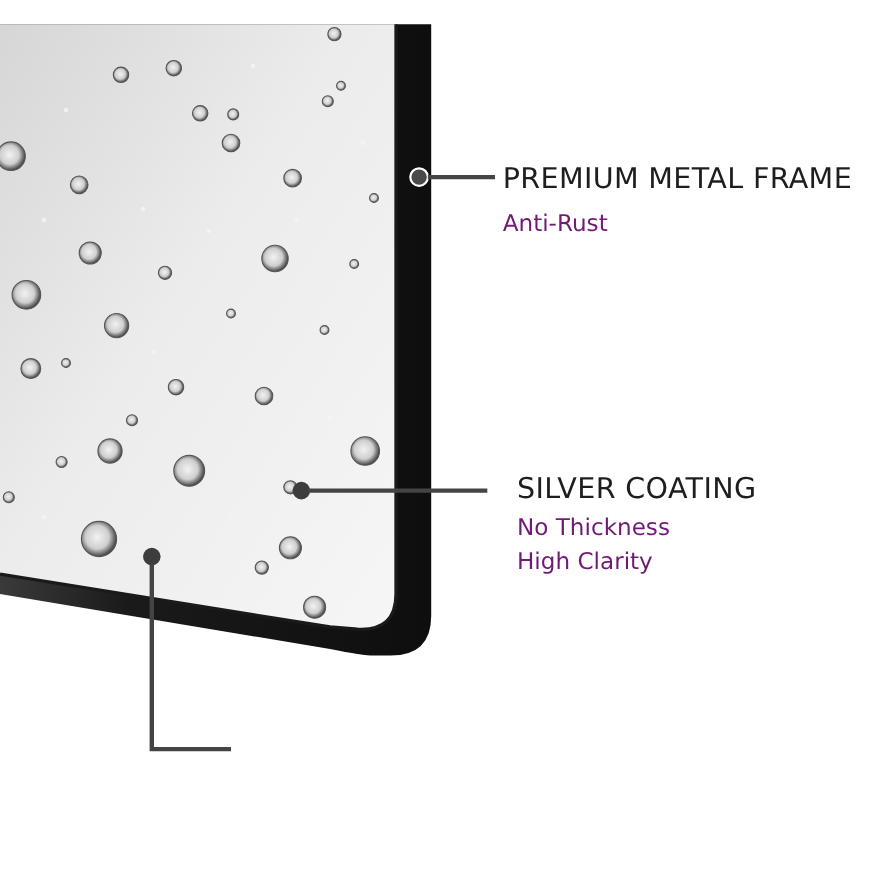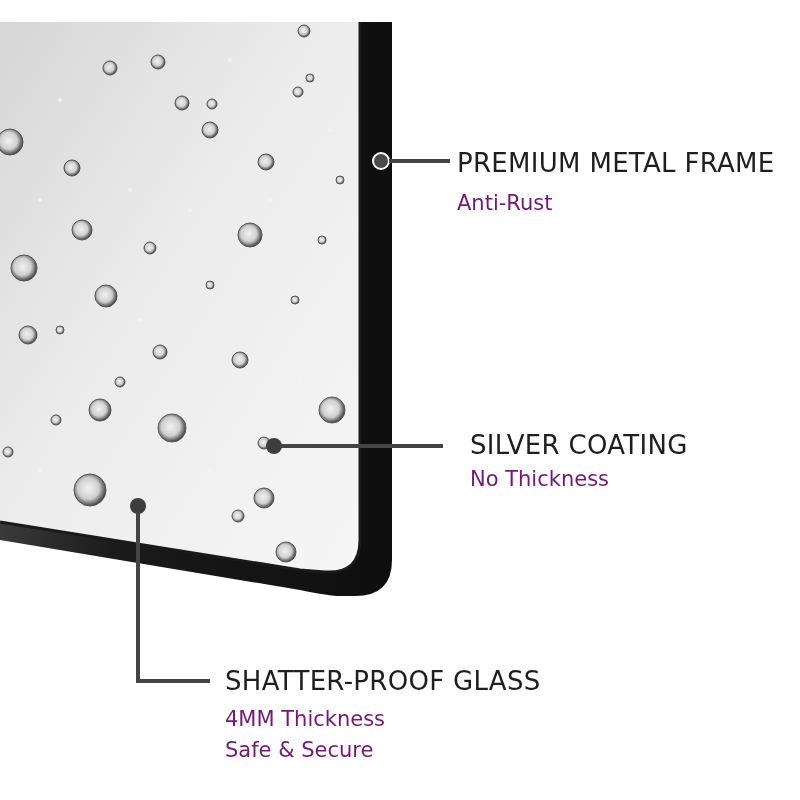--- a/index.html
+++ b/index.html
@@ -106,22 +106,17 @@
   <div class="label-block" style="left:457px; top:148px;">
     <div class="label-title">PREMIUM METAL FRAME</div>
     <div style="height:10px"></div>
     <div class="label-line">Anti-Rust</div>
   </div>
 
   <div class="label-block" style="left:450px; top:430px;margin-left:20px;">
     <div class="label-title">SILVER COATING</div>
     <div style="height:4px"></div>
     <div class="label-line">No Thickness</div>
+    <div class="label-line">High Clarity</div>
   </div>
 
-  <div class="label-block" style="left:225px; top:666px;">
-    <div class="label-title">SHATTER-PROOF GLASS</div>
-    <div style="height:8px"></div>
-    <div class="label-line">4MM Thickness</div>
-    <div class="label-line">Safe &amp; Secure</div>
-  </div>
 
 </div>
 
 </body></html>

